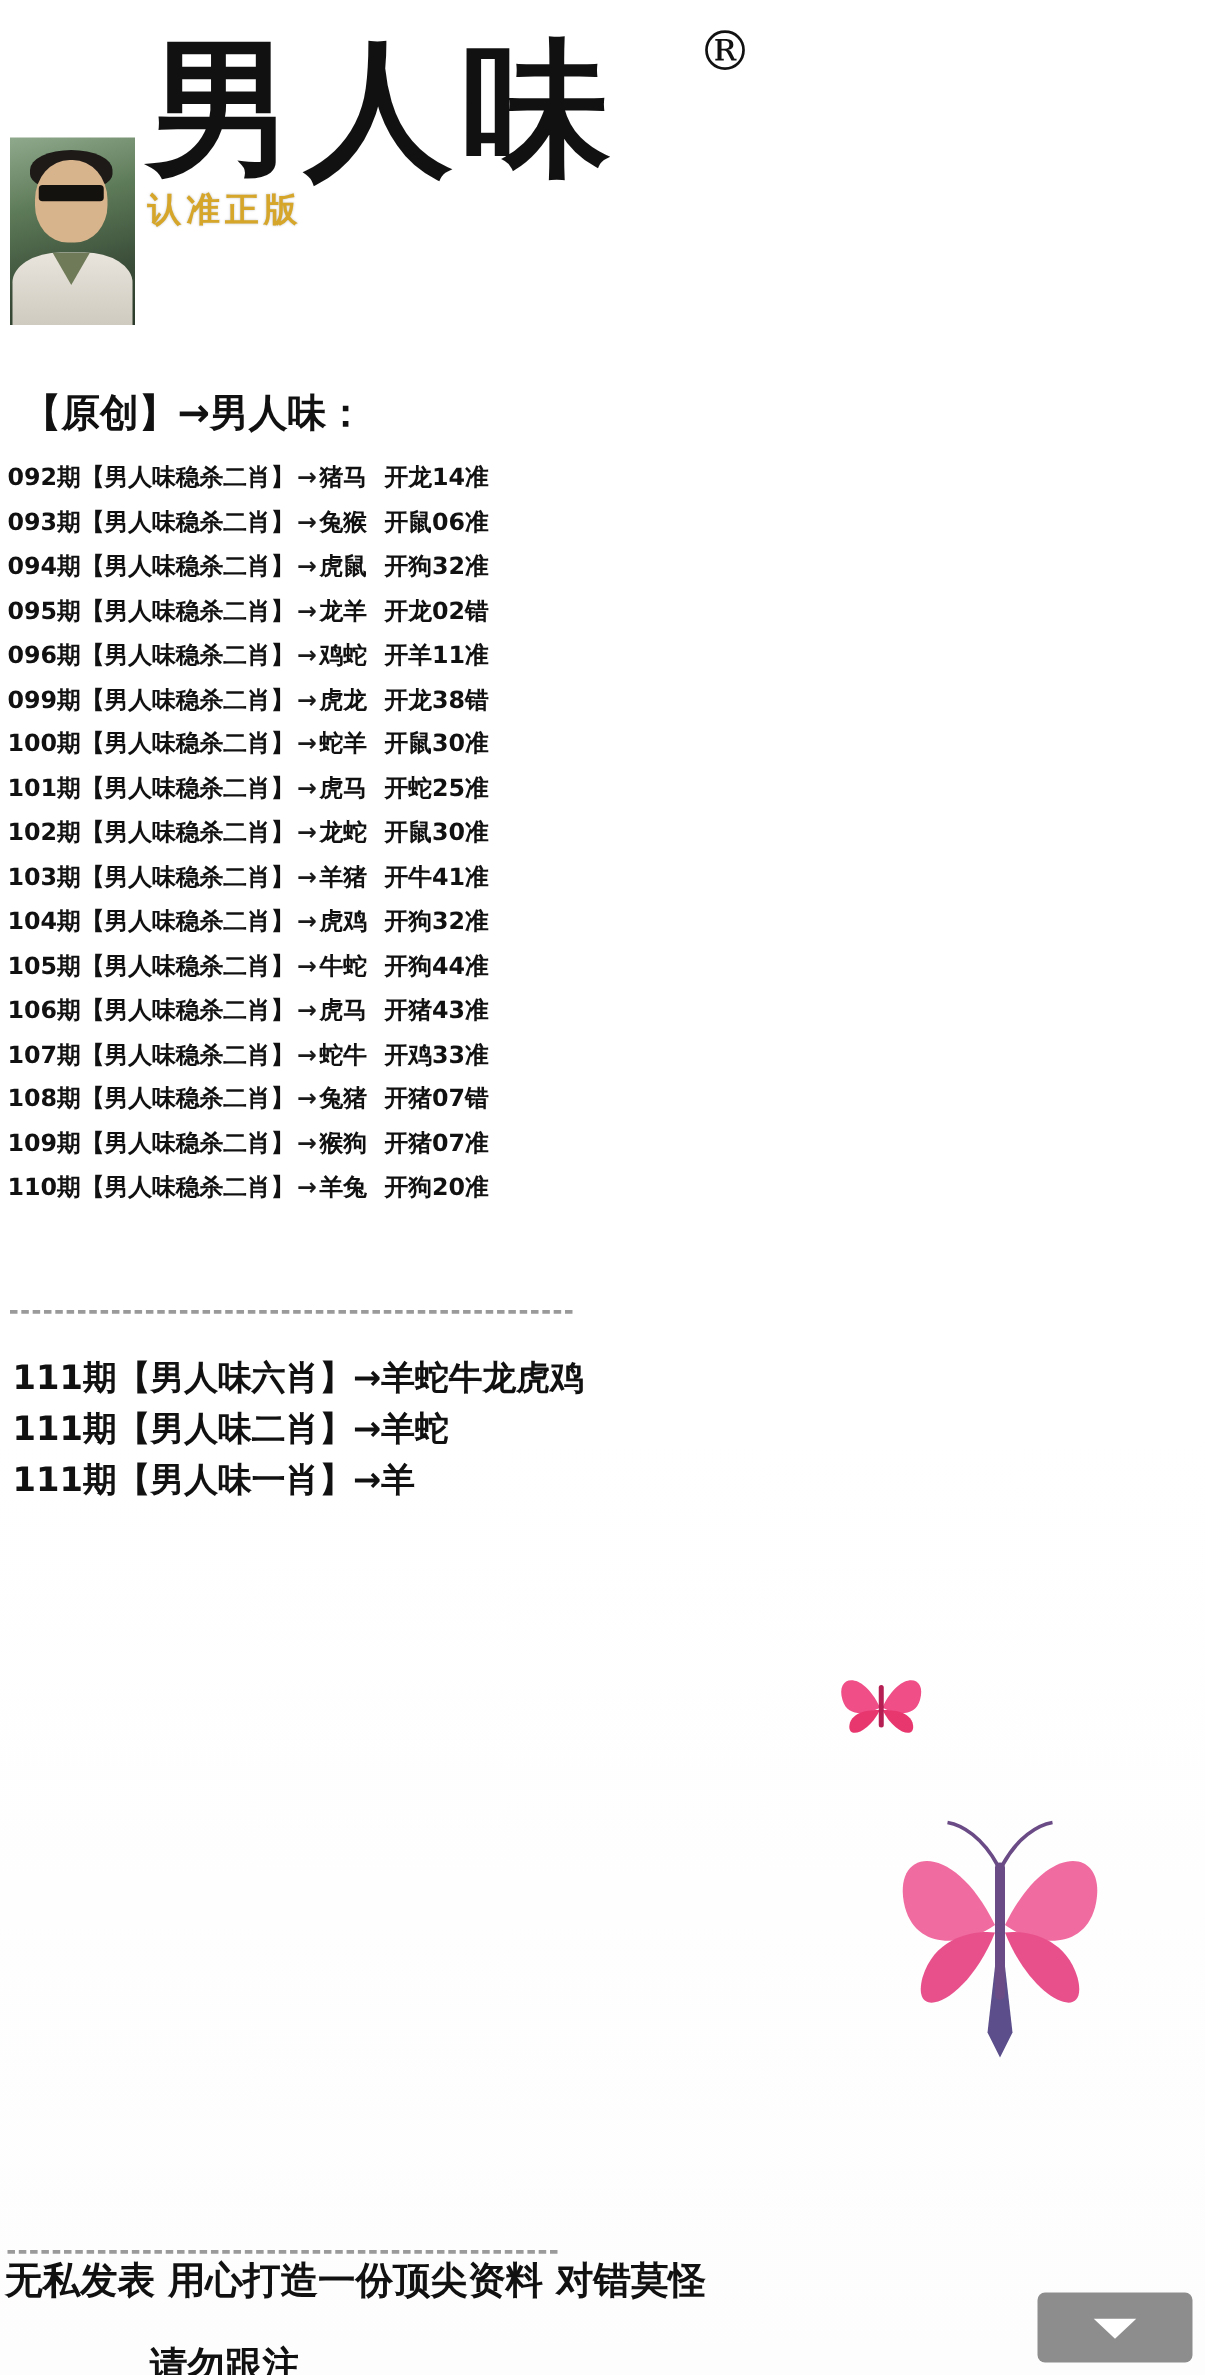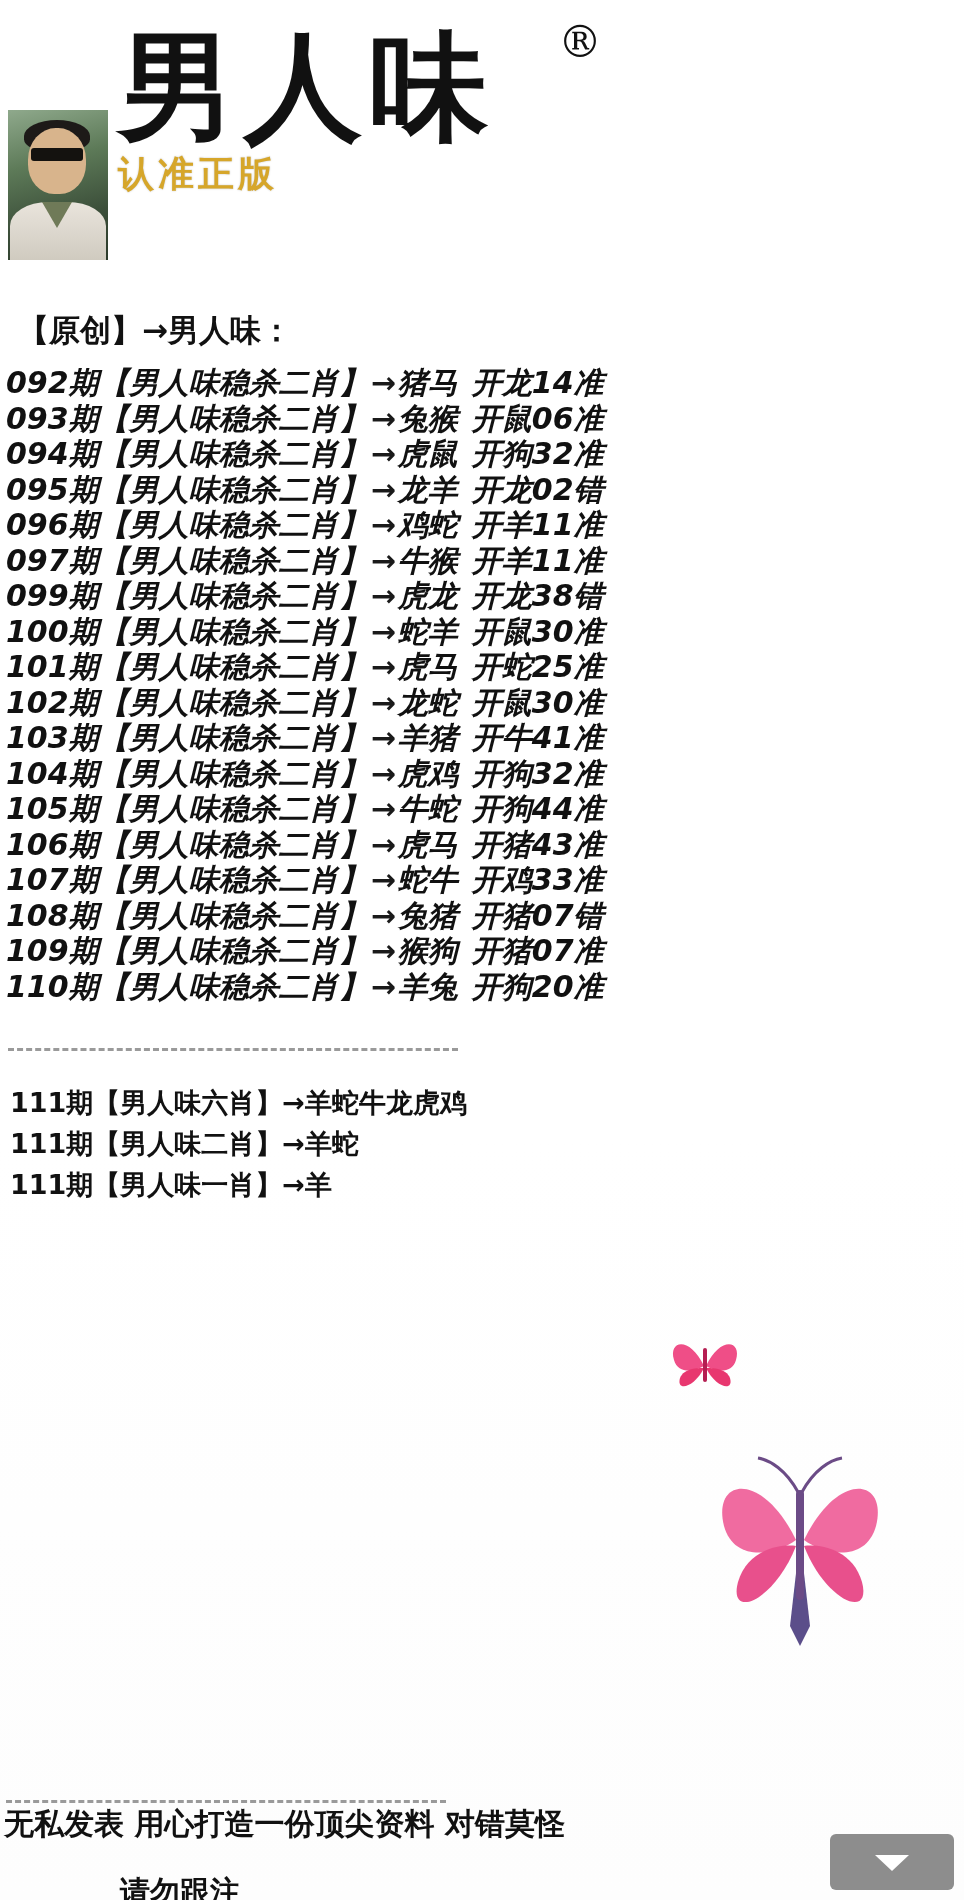--- a/index.html
+++ b/index.html
@@ -105,21 +105,21 @@
     left: 448px;
     top: 6px;
     font-size: 44px;
     color: #111;
     font-family: "DejaVu Serif", serif;
   }
   .logo-sub {
     position: absolute;
     left: 8px;
     top: 140px;
-    font-size: 36px;
+    font-size: 27px;
     font-family: "DejaVu Serif", serif;
     font-weight: bold;
     color: #d6a62a;
     letter-spacing: 4px;
     text-shadow: 0 0 2px rgba(0,0,0,0.25);
   }
   .logo-en {
     position: absolute;
     left: 4px;
     top: 180px;
@@ -145,26 +145,25 @@
   .rows {
     position: absolute;
     left: 0;
     top: 365px;
     width: 964px;
   }
   .row {
     height: 35.5px;
     line-height: 35.5px;
     white-space: nowrap;
-    font-size: 30px;
+    font-size: 19px;
     font-weight: bold;
     font-family: "DejaVu Sans", sans-serif;
     color: #111111;
     padding-left: 6px;
-    font-style: italic;
   }
   .row .issue { color: #111111; }
   .row .brack { color: #111111; }
   .row .arrow { color: #1a1a1a; padding: 0 2px; }
   .row .pick  { color: #111111; }
   .row .result { color: #111111; padding-left: 14px; }
 
   .divider {
     position: absolute;
     left: 8px;
@@ -273,23 +272,20 @@
       <span class="issue">093期</span><span class="brack">【男人味稳杀二肖】</span><span class="arrow">→</span><span class="pick">兔猴</span><span class="result">开鼠06准</span>
     </div>
     <div class="row">
       <span class="issue">094期</span><span class="brack">【男人味稳杀二肖】</span><span class="arrow">→</span><span class="pick">虎鼠</span><span class="result">开狗32准</span>
     </div>
     <div class="row">
       <span class="issue">095期</span><span class="brack">【男人味稳杀二肖】</span><span class="arrow">→</span><span class="pick">龙羊</span><span class="result">开龙02错</span>
     </div>
     <div class="row">
       <span class="issue">096期</span><span class="brack">【男人味稳杀二肖】</span><span class="arrow">→</span><span class="pick">鸡蛇</span><span class="result">开羊11准</span>
-    </div>
-    <div class="row">
-      <span class="issue">097期</span><span class="brack">【男人味稳杀二肖】</span><span class="arrow">→</span><span class="pick">牛猴</span><span class="result">开羊11准</span>
     </div>
     <div class="row">
       <span class="issue">099期</span><span class="brack">【男人味稳杀二肖】</span><span class="arrow">→</span><span class="pick">虎龙</span><span class="result">开龙38错</span>
     </div>
     <div class="row">
       <span class="issue">100期</span><span class="brack">【男人味稳杀二肖】</span><span class="arrow">→</span><span class="pick">蛇羊</span><span class="result">开鼠30准</span>
     </div>
     <div class="row">
       <span class="issue">101期</span><span class="brack">【男人味稳杀二肖】</span><span class="arrow">→</span><span class="pick">虎马</span><span class="result">开蛇25准</span>
     </div>

